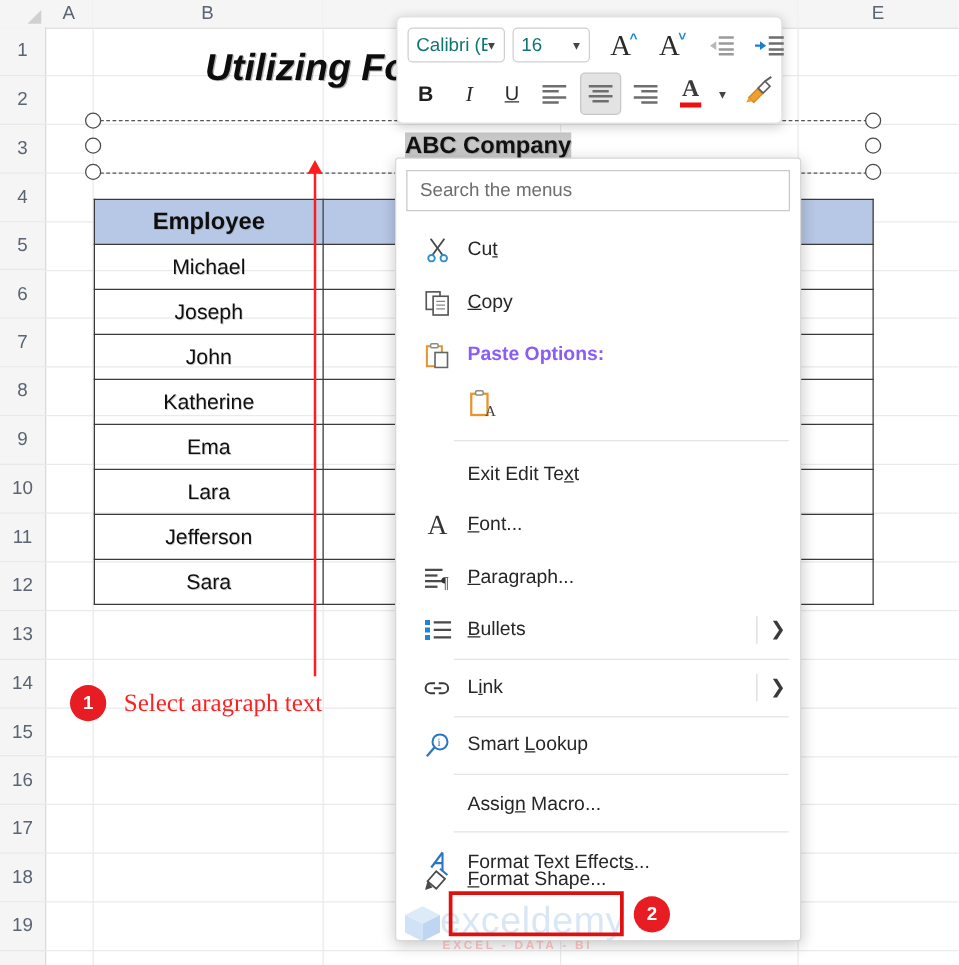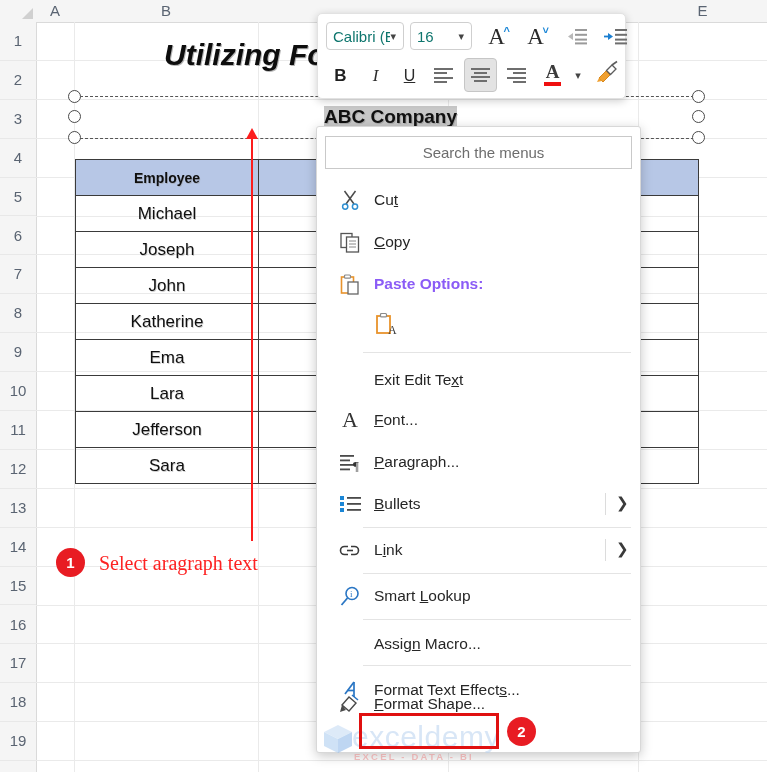--- a/index.html
+++ b/index.html
@@ -37,21 +37,21 @@
     text-shadow:1px 1px 0 rgba(140,140,140,.5);}
   .shape-text .sel{background:#c8c8c8;}
   .handle{position:absolute;width:13px;height:13px;border-radius:50%;
     background:#ffffff;border:1.6px solid #4a4a4a;box-sizing:border-box;}
 
   
   .dtable{position:absolute;border-collapse:collapse;table-layout:fixed;}
   .dtable td,.dtable th{border:1.2px solid #3a3a3a;padding:0;text-align:center;
     font-size:17px;color:#0f0f0f;font-weight:normal;height:35px;
     text-shadow:0.7px 0.7px 0 rgba(150,150,150,.45);}
-  .dtable th{background:#b7c7e6;font-weight:bold;font-size:14px;}
+  .dtable th{background:#b7c7e6;font-weight:bold;font-size:19px;}
 
   
   .ann-line{position:absolute;background:#fc1d1d;width:2px;}
   .ann-arrow{position:absolute;width:0;height:0;border-left:6px solid transparent;
     border-right:6px solid transparent;border-bottom:11px solid #fc1d1d;}
   .badge{position:absolute;border-radius:50%;background:#e81c23;color:#fff;
     display:flex;align-items:center;justify-content:center;font-weight:bold;}
   .ann-text{position:absolute;color:#fd2222;font-family:"Liberation Serif", serif;
     font-size:20px;white-space:nowrap;}
   .redbox{position:absolute;border:3px solid #e01010;box-sizing:border-box;}
@@ -321,21 +321,21 @@
           <path d="M10.5 10.5 L16 5 L20 9 L14.5 14.5 Z" fill="#ffffff" stroke="#5c5c5c" stroke-width="1.3"></path>
           <path d="M16 5 L21 1.5" stroke="#5c5c5c" stroke-width="1.6" fill="none"></path>
           <path d="M3 18 L1 22 L6 21" fill="#f0a030"></path>
         </svg>
       </span>
     </div>
   </div>
 
   <div class="ctxmenu" style="left:316px;top:126px;width:323px;height:625px;">
 
-    <div class="searchbox" style="left:8px;top:9px;width:307px;height:33px;justify-content:center;">
+    <div class="searchbox" style="left:8px;top:9px;width:307px;height:33px;">
       <span>Search the menus</span>
     </div>
 
     <div class="mrow" style="top:54px;height:38px;">
       <span class="micon">
         <svg width="19" height="20" viewBox="0 0 19 20">
           <line x1="3.5" y1="1" x2="13" y2="14" stroke="#4a4a4a" stroke-width="1.5"></line>
           <line x1="14.5" y1="1" x2="5" y2="14" stroke="#4a4a4a" stroke-width="1.5"></line>
           <circle cx="4.2" cy="16.6" r="2.6" fill="none" stroke="#2f8fd0" stroke-width="1.5"></circle>
           <circle cx="14" cy="16.6" r="2.6" fill="none" stroke="#2f8fd0" stroke-width="1.5"></circle>

